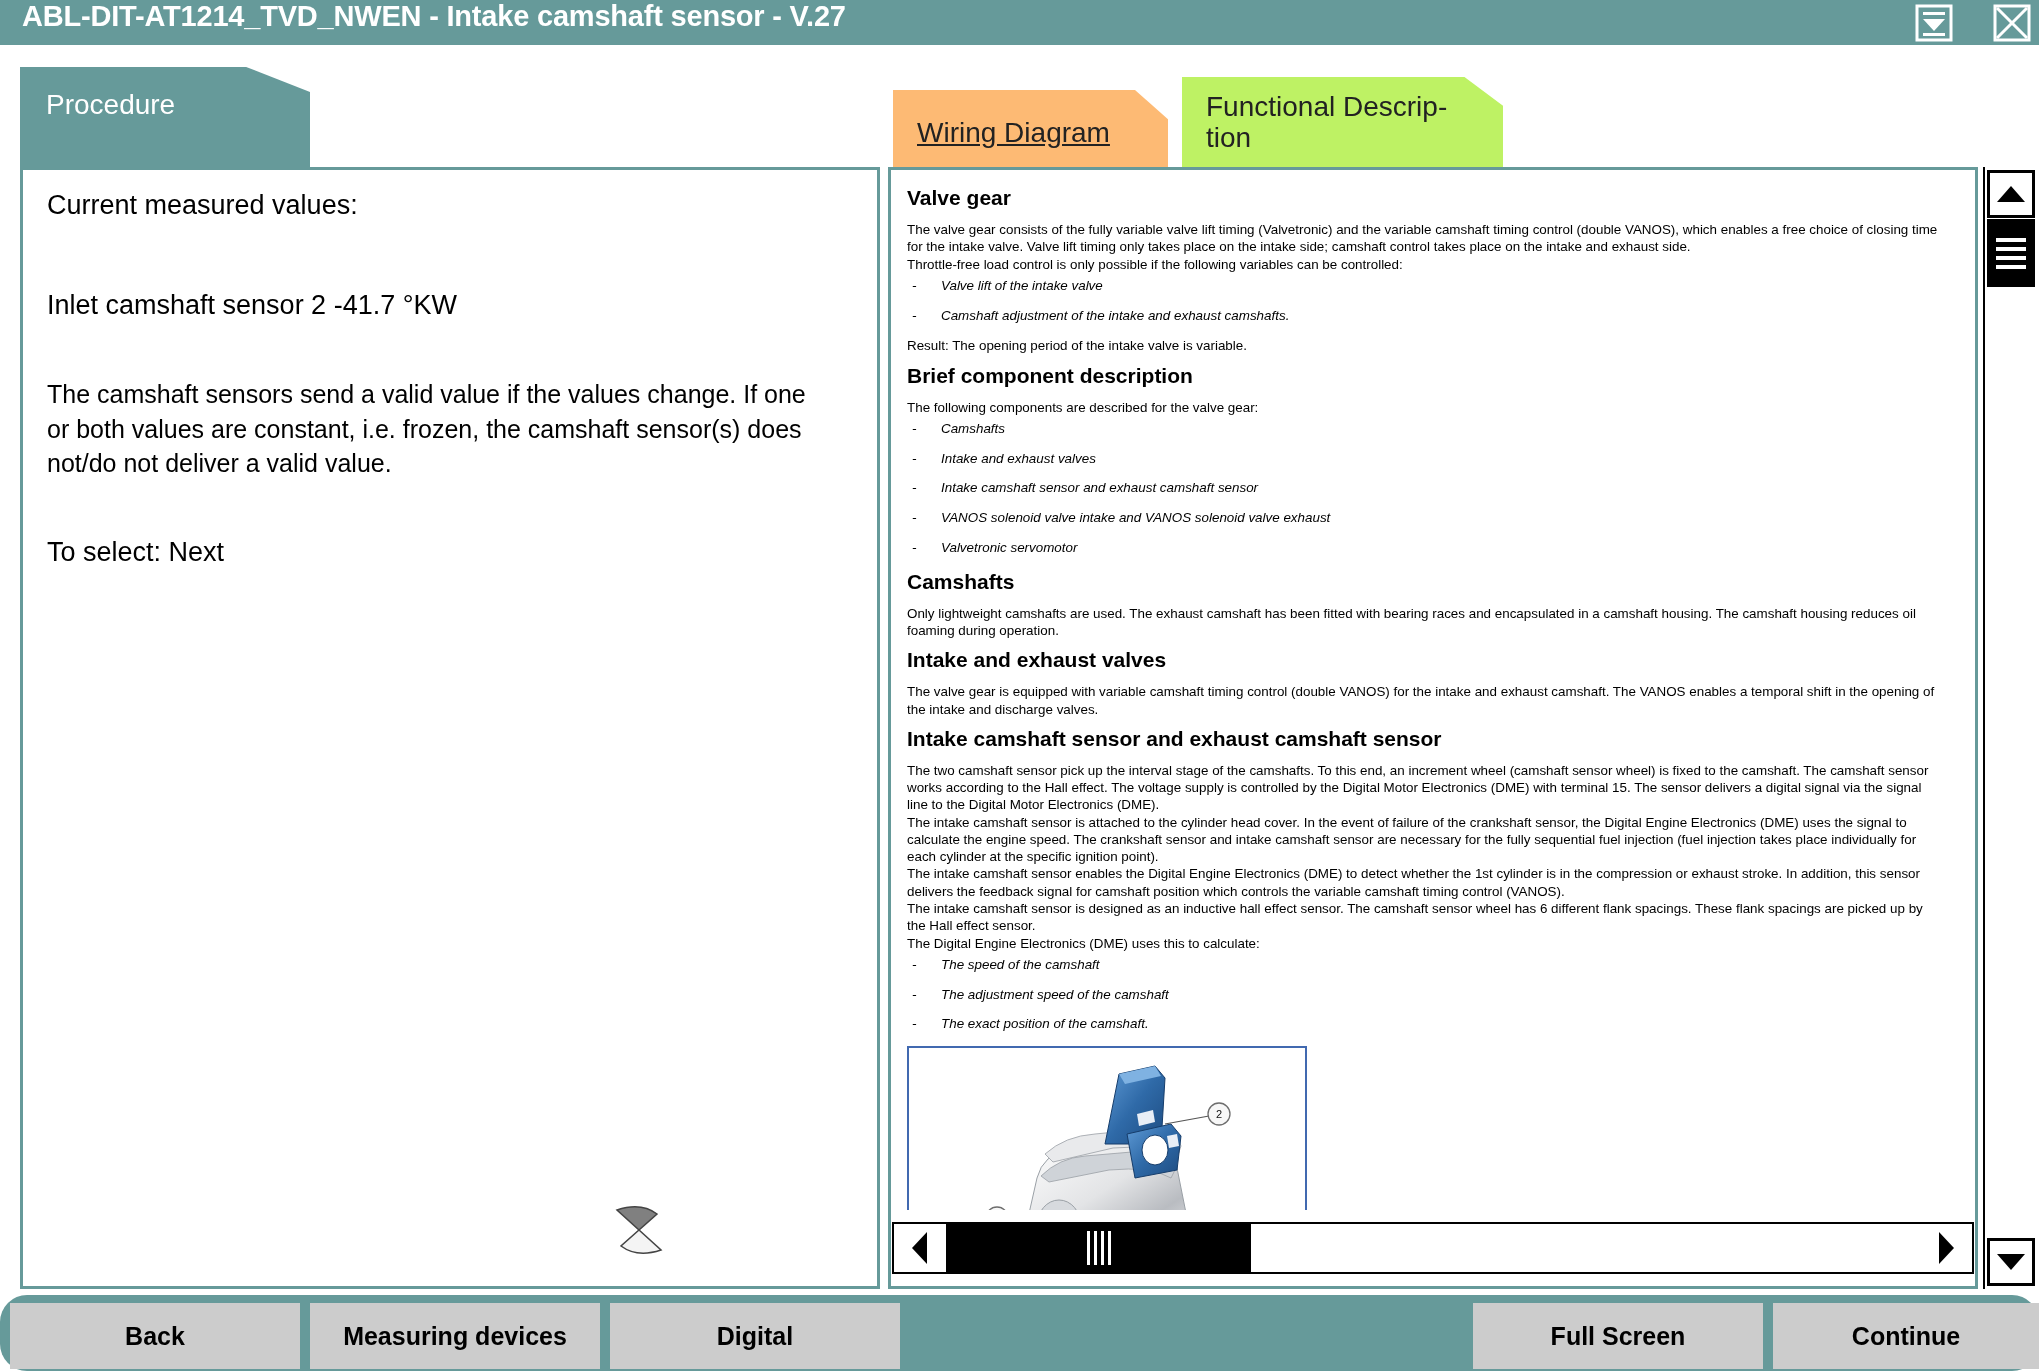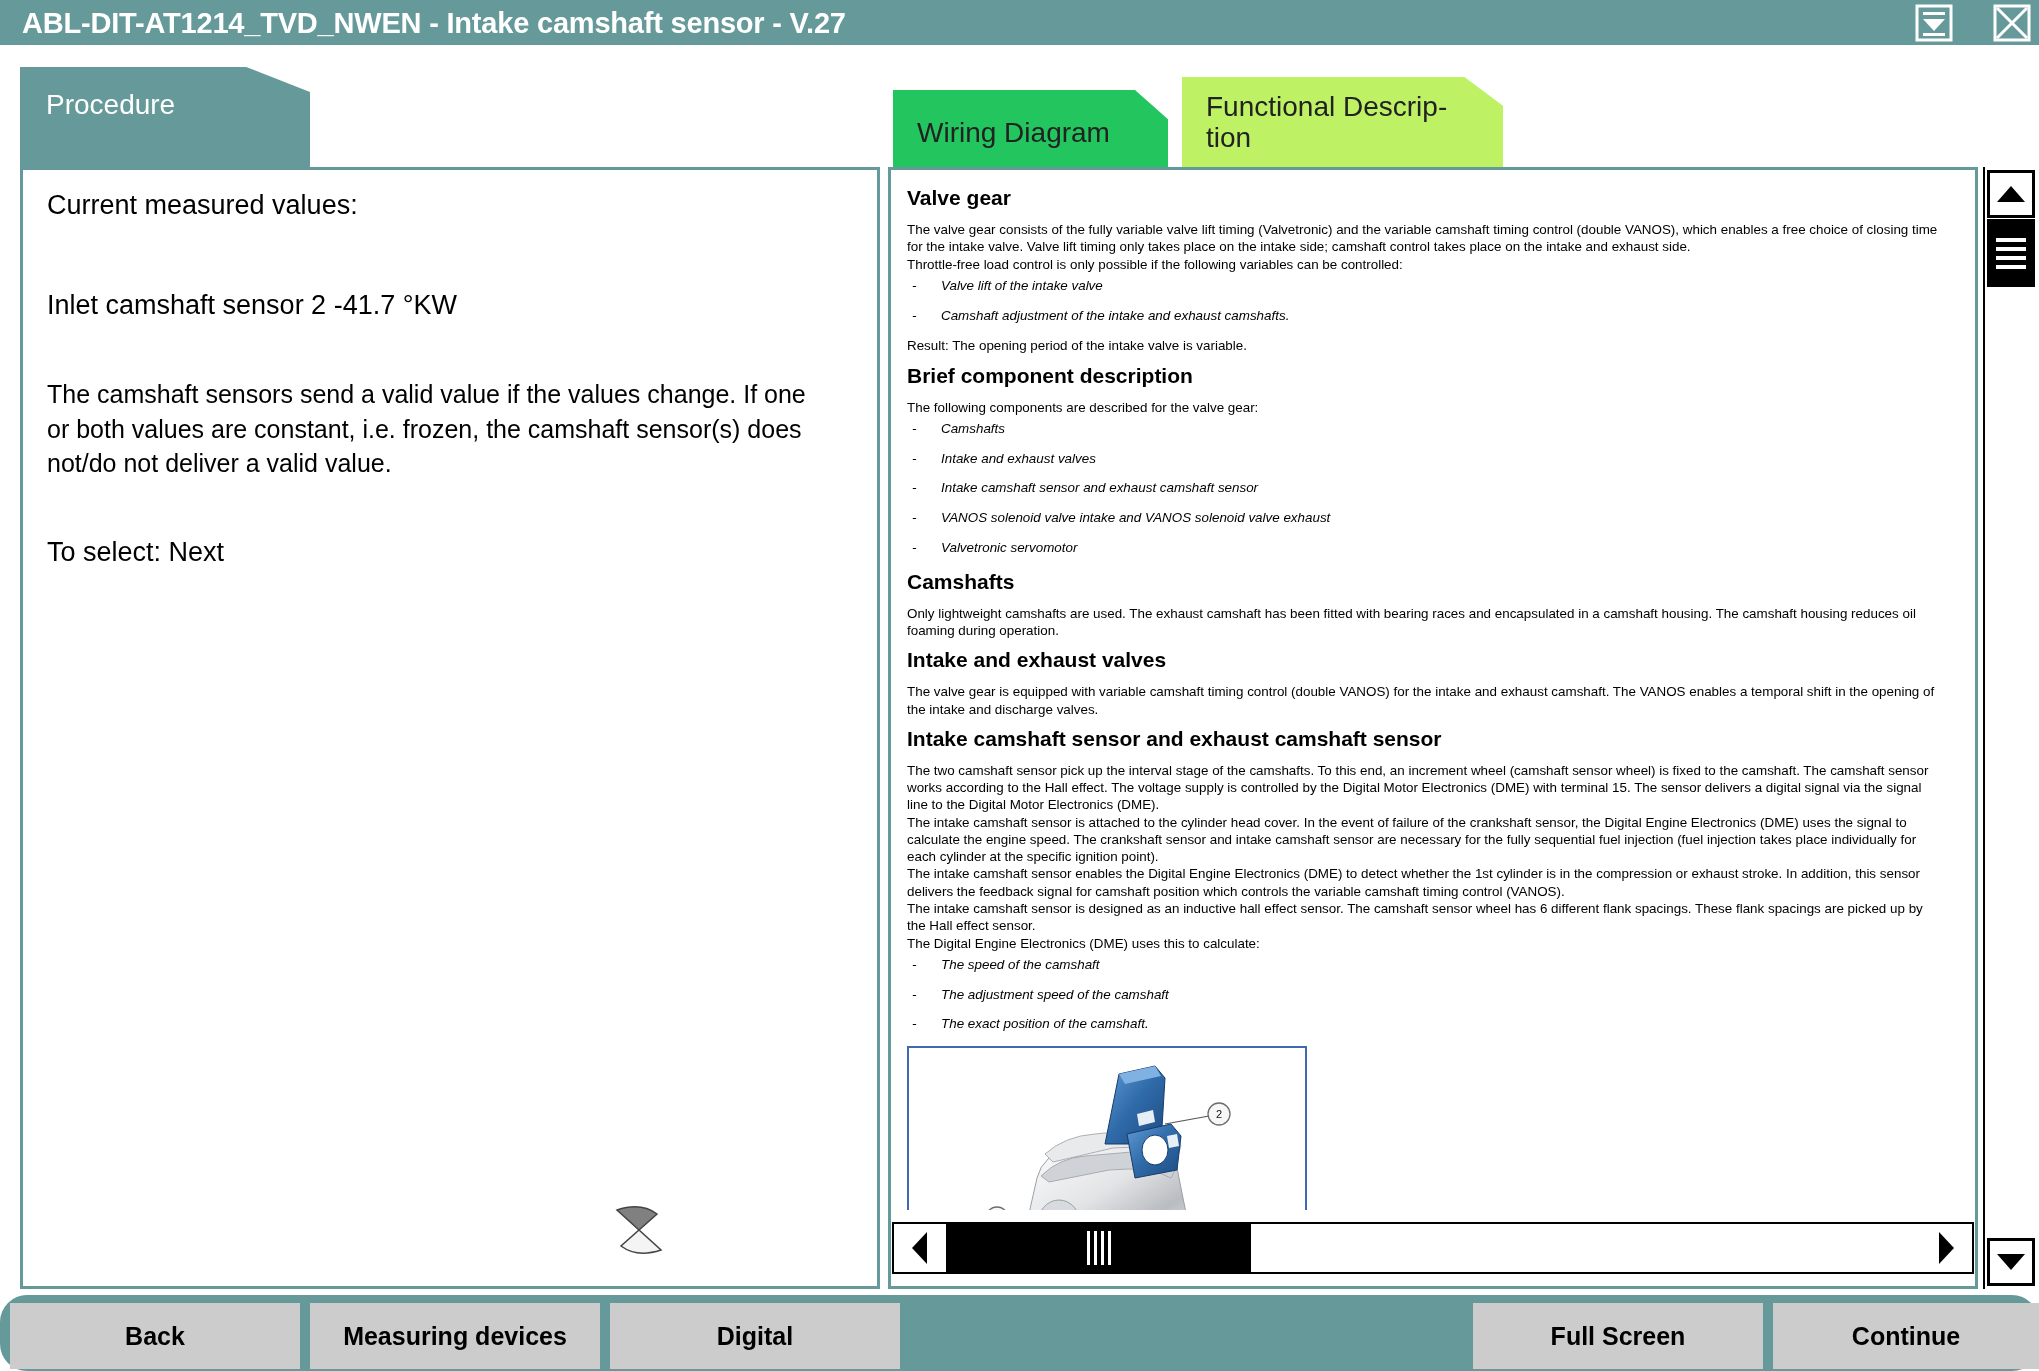--- a/index.html
+++ b/index.html
@@ -13,21 +13,21 @@
     position: relative;
     width: 2039px; height: 1371px;
     background: #ffffff;
   }
 
   
   .titlebar {
     position: absolute; left: 0; top: 0;
     width: 2039px; height: 46px;
     background: #669a9a;
-    display: flex; align-items: center;
+    display: flex; align-items: flex-start;
   }
   .title-text {
     color: #ffffff;
     font-size: 29px;
     font-weight: bold;
     letter-spacing: -0.2px;
     margin-left: 22px;
     white-space: nowrap;
   }
   .win-btns {
@@ -55,24 +55,25 @@
   .tab-active {
     left: 20px; top: 22px;
     width: 290px; height: 100px;
     background: #669a9a;
     color: #ffffff;
     clip-path: polygon(0 0, 78% 0, 100% 25%, 100% 100%, 0 100%);
   }
   .tab-wiring {
     left: 893px; top: 45px;
     width: 275px; height: 77px;
-    background: #22c55e;
+    background: #fdba74;
     clip-path: polygon(0 0, 88% 0, 100% 38%, 100% 100%, 0 100%);
     align-items: center;
     padding: 8px 0 0 24px;
+    text-decoration: underline;
   }
   .tab-func {
     left: 1182px; top: 32px;
     width: 321px; height: 90px;
     background: #bef264;
     clip-path: polygon(0 0, 88% 0, 100% 32%, 100% 100%, 0 100%);
     padding: 14px 0 0 24px;
     flex-direction: column;
   }
   .tab-func span { display: block; }

